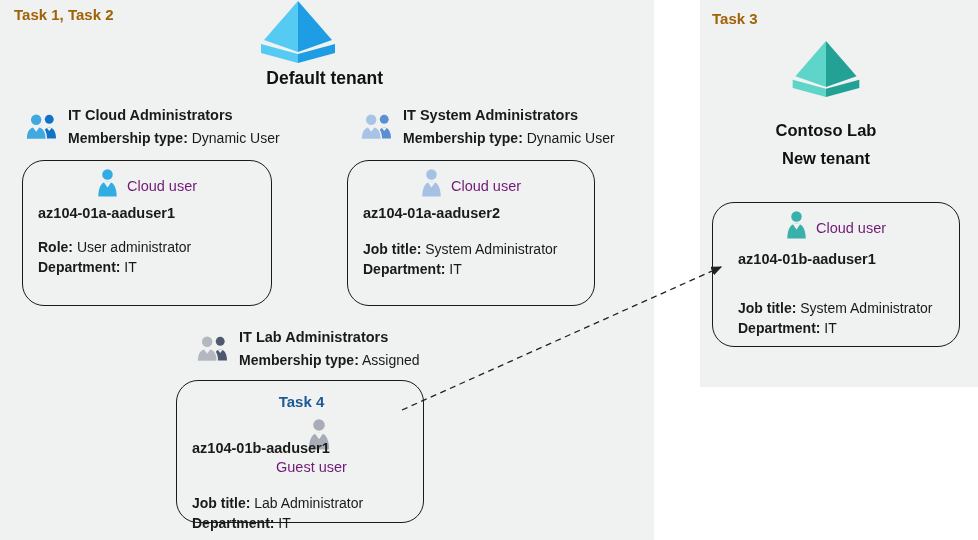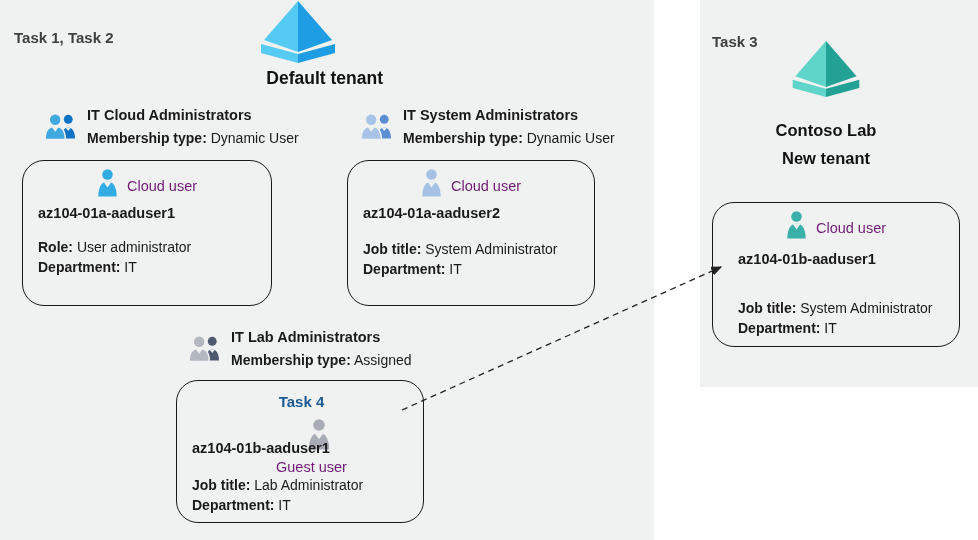--- a/index.html
+++ b/index.html
@@ -4,21 +4,21 @@
 <style>
   html,body{margin:0;padding:0;background:#ffffff;}
   .page{
     position:relative;width:978px;height:540px;overflow:hidden;
     font-family:"Liberation Sans",sans-serif;color:#1a1a1a;background:#ffffff;
   }
   .panel{position:absolute;background:#f0f1f1;}
   .panel-left{left:0;top:0;width:654px;height:540px;}
   .panel-right{left:700px;top:0;width:278px;height:387px;}
   .abs{position:absolute;}
-  .task-label{font-weight:bold;font-size:15px;color:#404040;white-space:nowrap;margin-top:23px;}
+  .task-label{font-weight:bold;font-size:15px;color:#a16207;white-space:nowrap;}
   .tenant-name{font-weight:bold;font-size:17.5px;color:#111;text-align:right;}
   .tenant-name2{font-weight:bold;font-size:16.5px;color:#111;text-align:center;line-height:28px;}
   .ticon{display:block;}
   .group{display:flex;gap:10px;align-items:flex-start;}
   .gicon{width:33px;height:29px;flex:none;margin-top:7px;}
   .gtitle{font-size:14.5px;font-weight:bold;line-height:23px;white-space:nowrap;}
   .gmem{font-size:14px;line-height:23px;white-space:nowrap;}
   .gmem b{font-weight:bold;}
   .card{position:absolute;border:1.4px solid #1a1a1a;border-radius:22px;background:transparent;box-sizing:border-box;}
   .chead{display:flex;justify-content:center;align-items:flex-end;gap:9px;padding-top:4px;height:32px;}
@@ -29,21 +29,21 @@
   .cfields{margin:16px 0 0 15px;font-size:14px;line-height:20px;}
   .fline{white-space:nowrap;}
   .fline b{font-weight:bold;}
   
   .card-2 .cfields{margin-top:18px;}
   .card-guest .chead{justify-content:flex-start;align-items:center;padding:12px 0 0 13px;height:34px;flex-direction:column;}
   .card-guest .task4{font-weight:bold;font-size:15px;color:#1b5a94;margin-right:10px;white-space:nowrap;}
   .card-guest .picon-lg{margin-left:24px;}
   .card-guest .ctype{margin-left:10px;padding-bottom:0;}
   .card-guest .cuser{margin-top:13px;}
-  .card-guest .cfields{margin-top:19px;}
+  .card-guest .cfields{margin-top:37px;}
   .card-right .cuser{margin-left:25px;margin-top:12px;}
   .card-right .cfields{margin-left:25px;margin-top:31px;}
   .arrow-layer{position:absolute;left:0;top:0;pointer-events:none;}
   .defs-holder{position:absolute;width:0;height:0;overflow:hidden;}
 </style>
 </head>
 <body>
 
 <svg class="defs-holder" aria-hidden="true">
   <defs>
@@ -74,21 +74,21 @@
   <div class="panel panel-left"></div>
   <div class="panel panel-right"></div>
 
   <div class="abs task-label" style="left:14px;top:6px;">Task 1, Task 2</div>
 
   <svg class="abs ticon" style="left: 258px; top: 0px; --l: #55cbf3; --d: #1f9de4;" width="80" height="64" viewBox="0 0 80 64">
     <use href="#sym-tenant"></use>
   </svg>
   <div class="abs tenant-name" style="left:213px;top:68px;width:170px;">Default tenant</div>
 
-  <div class="abs group" style="left:44px;top:104px;">
+  <div class="abs group" style="left:25px;top:104px;">
     <svg class="gicon" viewBox="0 0 34 30" style="color: rgb(63, 169, 224); --c2: #1173c5; --bg: #f0f1f1;">
         <use href="#sym-people"></use>
       </svg>
     <div>
       <div class="gtitle">IT Cloud Administrators</div>
       <div class="gmem">
         <b>Membership type:</b>
         <span>Dynamic User</span>
       </div>
     </div>
@@ -140,21 +140,21 @@
         <b>Job title:</b>
         <span>System Administrator</span>
       </div>
       <div class="fline">
         <b>Department:</b>
         <span>IT</span>
       </div>
     </div>
   </div>
 
-  <div class="abs group" style="left:188px;top:326px;">
+  <div class="abs group" style="left:196px;top:326px;">
     <svg class="gicon" viewBox="0 0 34 30" style="color: rgb(179, 183, 192); --c2: #4e586e; --bg: #f0f1f1;">
         <use href="#sym-people"></use>
       </svg>
     <div>
       <div class="gtitle">IT Lab Administrators</div>
       <div class="gmem">
         <b>Membership type:</b>
         <span>Assigned</span>
       </div>
     </div>

